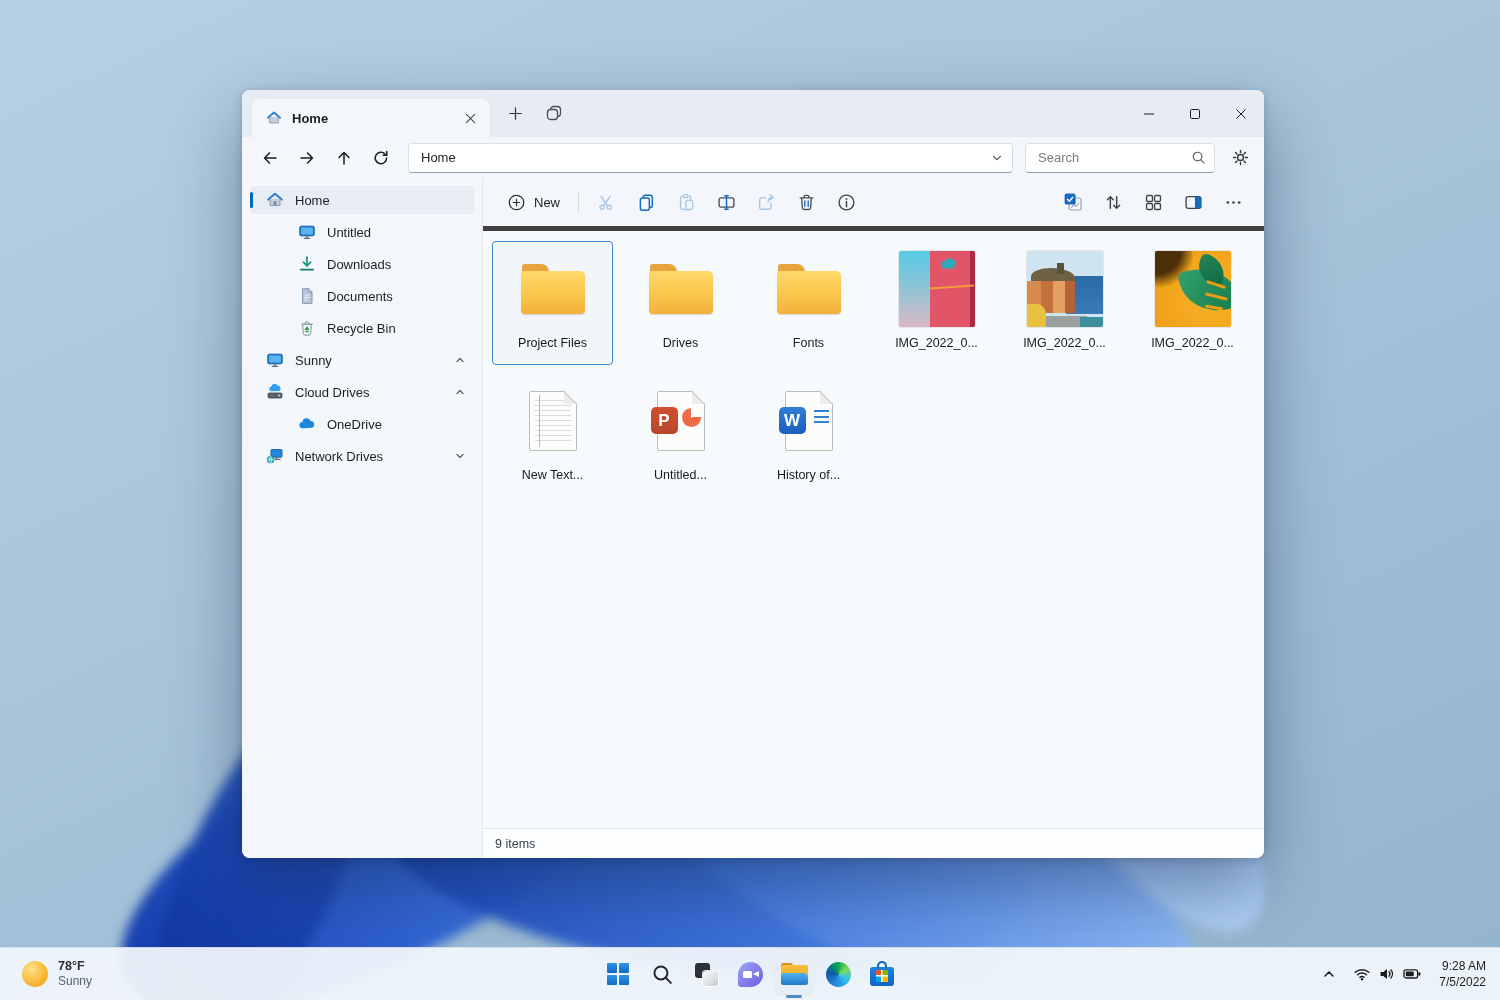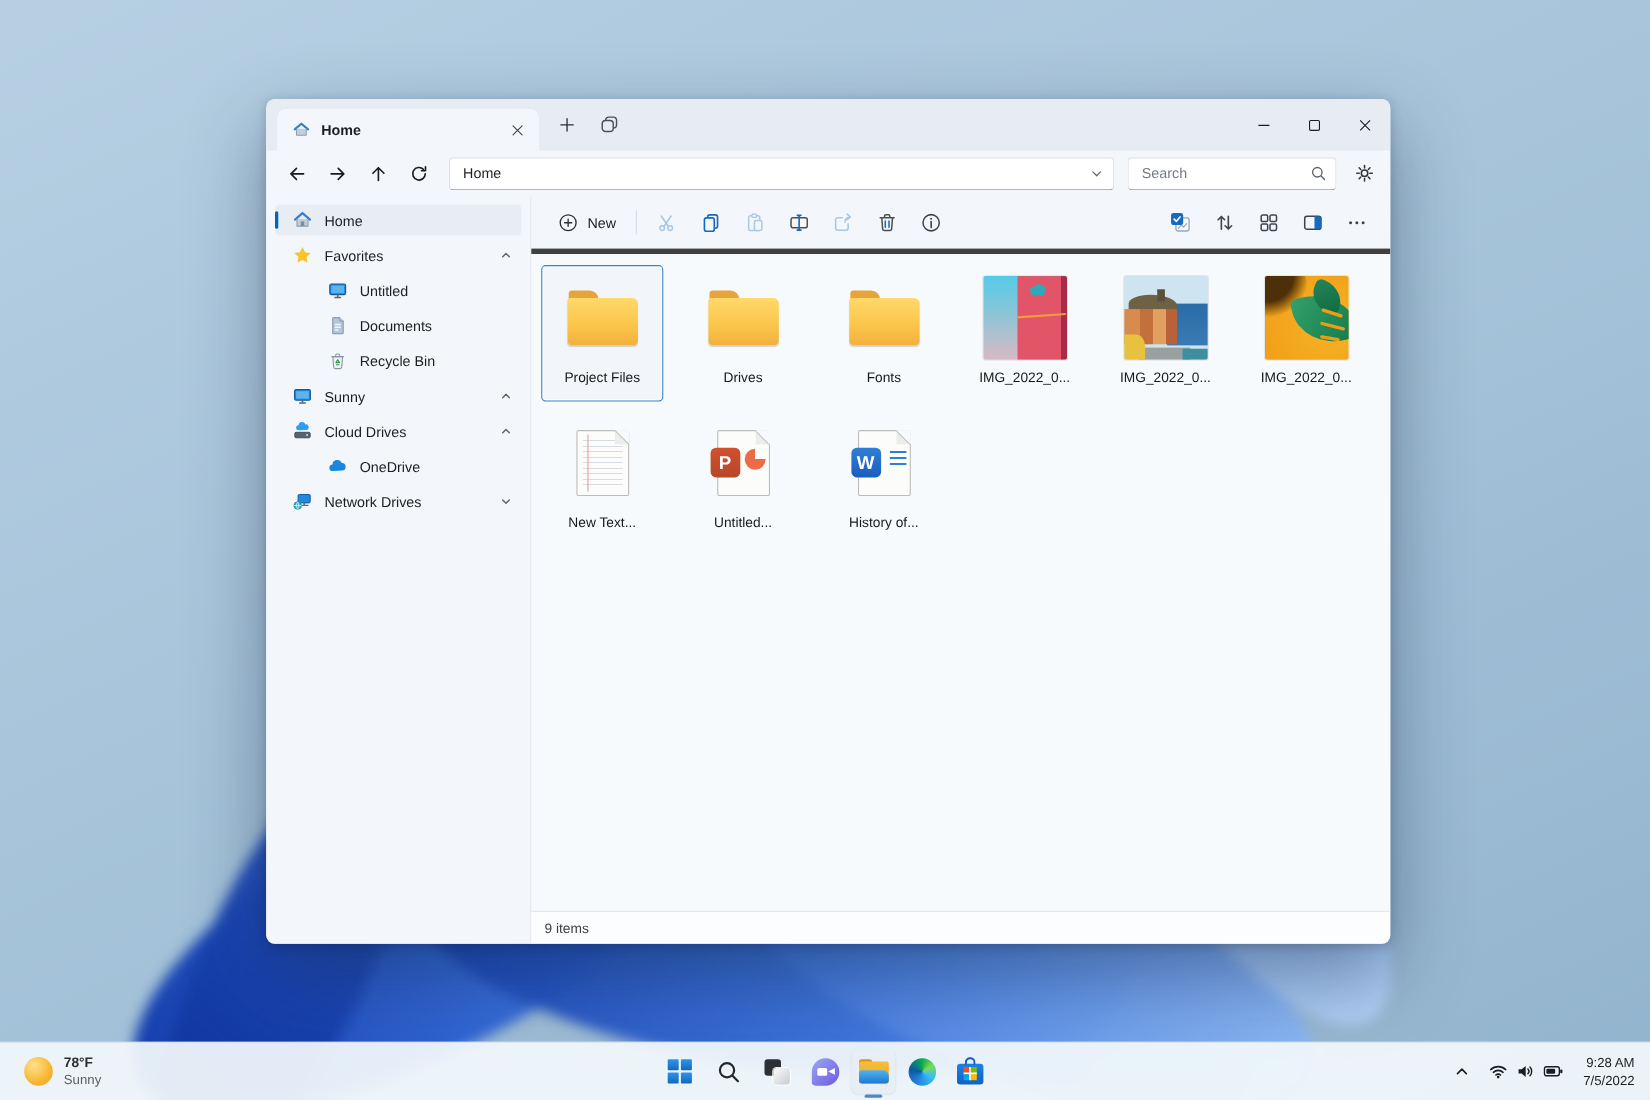--- a/index.html
+++ b/index.html
@@ -58,21 +58,21 @@
   .main{flex:1;display:flex;flex-direction:column;min-width:0;}
   .toolbar{height:48px;display:flex;align-items:center;padding-left:14px;border-bottom:5px solid #404040;background:#f3f6fa;}
   .new-btn{height:34px;border-radius:4px;display:flex;align-items:center;gap:8px;padding:0 10px;
     font-size:13px;color:#1b1f24;border:none;background:transparent;font-family:"Liberation Sans",sans-serif;}
   .tb-sep{width:1px;height:22px;background:#d8dce1;margin:0 8px;}
   .tool-btn{width:38px;height:34px;border-radius:4px;margin-right:2px;}
   .tool-right{margin-left:auto;display:flex;align-items:center;padding-right:10px;}
 
   .content{flex:1;background:#f7fafd;overflow:hidden;}
   .grid{display:grid;grid-template-columns:repeat(6,128px);grid-auto-rows:132px;padding:10px 0 0 9px;}
-  .tile{width:111px;height:124px;border:1px solid transparent;border-radius:4px;display:flex;flex-direction:column;
+  .tile{width:121px;height:124px;border:1px solid transparent;border-radius:4px;display:flex;flex-direction:column;
     align-items:center;box-sizing:border-box;padding-top:6px;}
   .tile.selected{border-color:#3985cc;background:#f2f6fa;box-shadow:inset 0 0 0 1px #fff;}
   .icon-wrap{height:82px;display:flex;align-items:center;justify-content:center;}
   .tile-label{margin-top:6px;font-size:12.5px;color:#17191c;text-align:center;max-width:112px;white-space:nowrap;
     overflow:hidden;text-overflow:ellipsis;}
 
   
   .icon-folder{position:relative;width:64px;height:50px;}
   .icon-folder::before{content:"";position:absolute;left:1px;top:0;width:27px;height:16px;border-radius:3px 8px 0 0;background:#e8a33b;}
   .icon-folder::after{content:"";position:absolute;left:0;right:0;top:7px;bottom:0;border-radius:3px 5px 4px 4px;
@@ -286,45 +286,42 @@
         <span class="s-icon">
           <svg width="18" height="18" viewBox="0 0 18 18">
               <path d="M2.2 8.6 9 2.8l6.8 5.8" fill="none" stroke="#2f7fd6" stroke-width="2" stroke-linecap="round" stroke-linejoin="round"></path>
               <path d="M4 8v6.6h10V8" fill="#c3cedb" stroke="#8e9eae" stroke-width="1"></path>
               <rect x="7.4" y="10.2" width="3.2" height="4.4" fill="#7e909f"></rect>
             </svg>
         </span>
         <span>Home</span>
       </div>
 
-      <div class="side-item">
-        <span class="s-icon">
-          <svg width="18" height="18" viewBox="0 0 18 18">
-              <path d="M9 1.6l2.3 4.7 5.1.7-3.7 3.6.9 5.1L9 13.3l-4.6 2.4.9-5.1L1.6 7l5.1-.7z" fill="#f8c32c"></path>
-            </svg>
-        </span>
-        <span>Favorites</span>
-        <span class="chev">
-          <svg width="12" height="12" viewBox="0 0 12 12">
-              <path d="M3 7.5l3-3 3 3" fill="none" stroke="#5f6368" stroke-width="1.3" stroke-linecap="round" stroke-linejoin="round"></path>
-            </svg>
-        </span>
-      </div>
 
       <div class="side-item child">
         <span class="s-icon">
           <svg width="18" height="18" viewBox="0 0 18 18">
               <rect x="1.8" y="3.2" width="14.4" height="9.6" rx="1.4" fill="#1f8ae0" stroke="#13599b"></rect>
               <rect x="3.2" y="4.6" width="11.6" height="6.8" fill="#5cb3ef"></rect>
               <path d="M6.5 15.4h5M9 12.8v2.6" stroke="#5b6670" stroke-width="1.4" stroke-linecap="round"></path>
             </svg>
         </span>
         <span>Untitled</span>
       </div>
 
+      <div class="side-item child">
+        <span class="s-icon">
+          <svg width="18" height="18" viewBox="0 0 18 18">
+              <path d="M9 2.2v8.2" stroke="#14967e" stroke-width="1.7" stroke-linecap="round"></path>
+              <path d="M5.4 7.2 9 10.8l3.6-3.6" fill="none" stroke="#14967e" stroke-width="1.7" stroke-linecap="round" stroke-linejoin="round"></path>
+              <path d="M2.8 14.6h12.4" stroke="#0f7d6a" stroke-width="1.7" stroke-linecap="round"></path>
+            </svg>
+        </span>
+        <span>Downloads</span>
+      </div>
 
       <div class="side-item child">
         <span class="s-icon">
           <svg width="18" height="18" viewBox="0 0 18 18">
               <path d="M4.5 1.8h6.5l3 3V16a.4.4 0 0 1-.4.4H4.5z" fill="#b5c5da" stroke="#7e90a8" stroke-width=".9"></path>
               <path d="M11 1.8v3h3" fill="#d9e2ee" stroke="#7e90a8" stroke-width=".9"></path>
               <path d="M6.3 8h5.4M6.3 10.5h5.4M6.3 13h3.4" stroke="#f2f6fb" stroke-width="1.2"></path>
             </svg>
         </span>
         <span>Documents</span>

